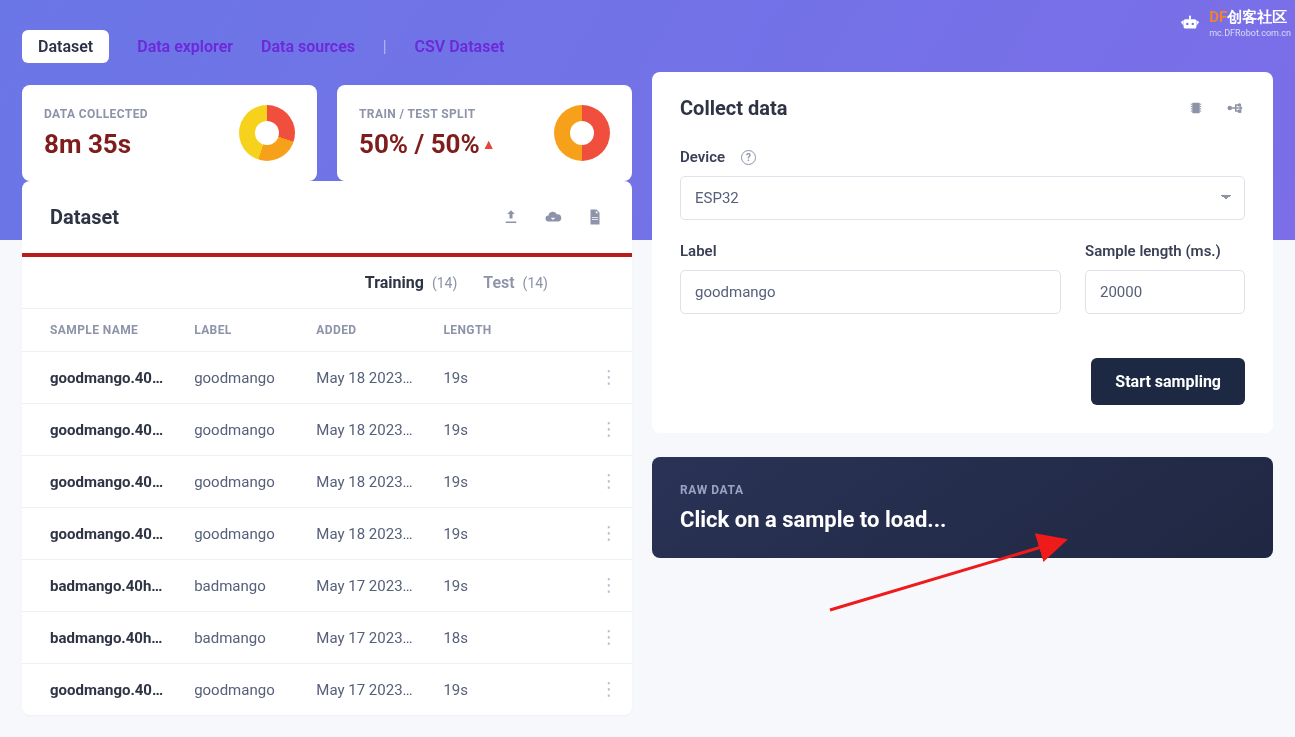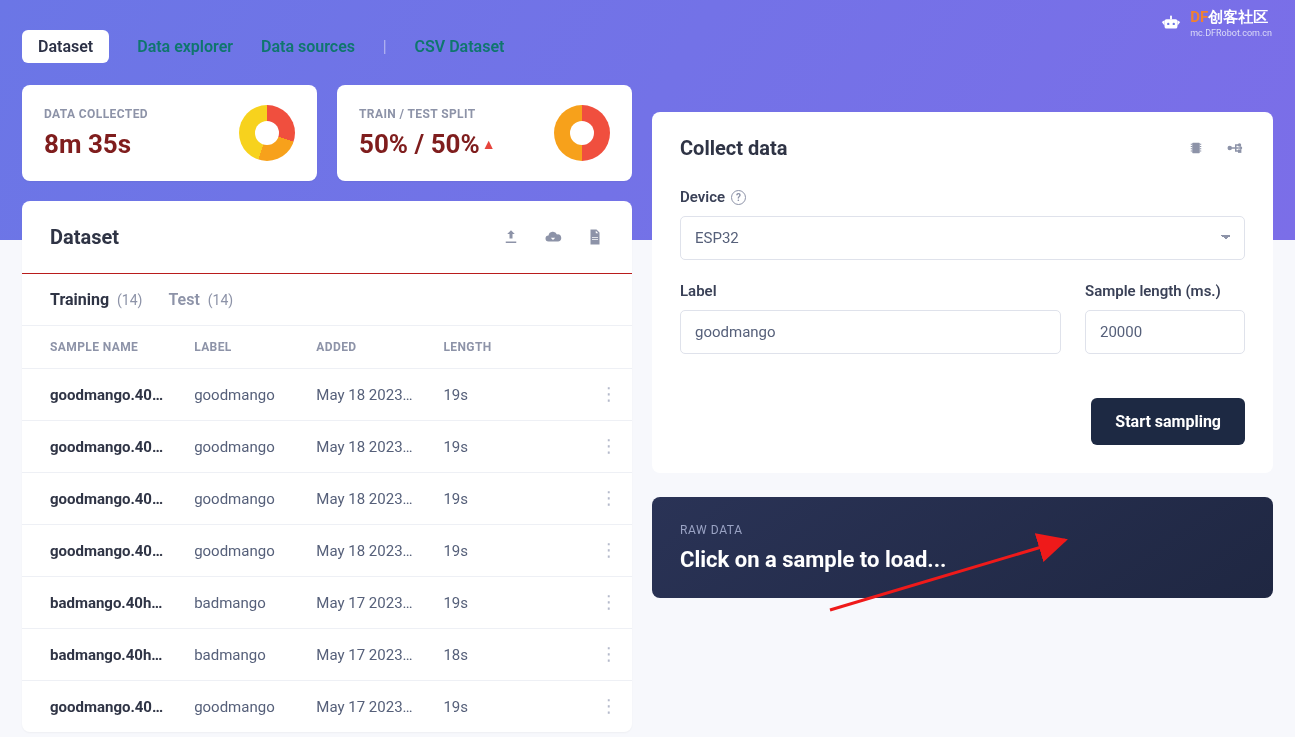--- a/index.html
+++ b/index.html
@@ -2,75 +2,75 @@
 <html><head>
 <meta charset="utf-8">
 <style>
   *{box-sizing:border-box;margin:0;padding:0;font-family:-apple-system,BlinkMacSystemFont,"Segoe UI",Roboto,Helvetica,Arial,sans-serif}
   body{background:#f7f8fc;width:1295px;height:737px;overflow:hidden;position:relative}
   .top-bg{position:absolute;top:0;left:0;right:0;height:240px;background:linear-gradient(120deg,#6b76e6 0%,#7b6ee8 100%)}
   .main{position:relative;display:flex;gap:20px;padding:16px 22px}
   .left{flex:0 0 610px;display:flex;flex-direction:column}
   .right{flex:1;display:flex;flex-direction:column}
   .topnav{display:flex;align-items:center;gap:28px;padding:14px 0 22px}
-  .topnav .tab{font-size:16px;font-weight:600;color:#0f766e;cursor:pointer}
+  .topnav .tab{font-size:16px;font-weight:600;color:#6d28d9;cursor:pointer}
   .topnav .tab.active{background:#fff;color:#2c3146;padding:7px 16px;border-radius:6px}
   .topnav .sep{color:#d0d2f5;font-weight:300}
-  .logo{position:absolute;top:8px;right:23px;display:flex;align-items:center;gap:8px;color:#fff}
+  .logo{position:absolute;top:8px;right:4px;display:flex;align-items:center;gap:8px;color:#fff}
   .logo .bot{width:22px;height:22px}
   .logo-text{font-size:15px;font-weight:700}
   .logo-text .df{color:#f08131}
   .logo-sub{font-size:9px;color:#dcdcf7;text-align:right;margin-top:1px}
-  .cards{display:flex;gap:20px;margin-bottom:20px}
+  .cards{display:flex;gap:20px;}
   .card{background:#fff;border-radius:8px;padding:20px 22px;display:flex;align-items:center;justify-content:space-between;box-shadow:0 1px 2px rgba(0,0,0,.04)}
   .card.sm{flex:1}
   .card-label{font-size:12px;font-weight:700;letter-spacing:.4px;color:#8d93a8;margin-bottom:8px}
   .card-val{font-size:26px;font-weight:700;color:#7f1d1d}
   .split-val{display:flex;align-items:center;gap:2px}
   .warn{color:#e6453d;font-size:14px}
   .donut{width:56px;height:56px;border-radius:50%;position:relative}
   .donut.d1{background:conic-gradient(#f04f3e 0 30%,#f7a11b 30% 55%,#f7d21d 55% 100%)}
   .donut.d2{background:conic-gradient(#f04f3e 0 50%,#f7a11b 50% 100%)}
   .donut::after{content:"";position:absolute;inset:16px;background:#fff;border-radius:50%}
   .panel{background:#fff;border-radius:8px;box-shadow:0 1px 2px rgba(0,0,0,.04)}
   .panel-hdr{display:flex;align-items:center;justify-content:space-between;padding:24px 28px}
   .panel-title{font-size:20px;font-weight:700;color:#2f3445}
   .hdr-icons{display:flex;gap:24px;color:#8d93a8}
   .hdr-icons .ico{width:18px;height:18px;cursor:pointer}
-  .tabs-row{display:flex;align-items:center;justify-content:flex-start;padding:16px 28px;border-top:1px solid #b91c1c}
+  .tabs-row{display:flex;align-items:center;justify-content:flex-end;padding:16px 28px;border-top:4px solid #b91c1c}
   .ds-tabs{display:flex;gap:26px;font-size:16px}
   .ds-tab{color:#8d93a8;font-weight:600;cursor:pointer}
   .ds-tab.active{color:#2f3445;font-weight:700}
   .ds-tab .count{font-size:14px;color:#8d93a8;font-weight:400;margin-left:4px}
   .tab-icons{display:flex;gap:28px;color:#8d93a8}
   table{width:100%;border-collapse:collapse}
   th{text-align:left;font-size:12px;font-weight:700;letter-spacing:.4px;color:#8d93a8;padding:14px 0 14px 28px;border-top:1px solid #eef0f5}
   th:last-child{width:40px}
   td{font-size:15px;color:#56607a;padding:16px 0 16px 28px;border-top:1px solid #eef0f5;white-space:nowrap;overflow:hidden;text-overflow:ellipsis;max-width:0}
   td.name{font-weight:700;color:#2f3445;width:170px}
   td.lbl{width:120px}
   td.add{width:130px}
   td.len{width:80px}
   td.menu{width:40px;color:#b5bacb;text-align:center}
   .dots{cursor:pointer;font-size:18px;line-height:1}
-  .collect{background:#fff;border-radius:8px;padding:24px 28px 28px;margin-top:96px}
+  .collect{background:#fff;border-radius:8px;padding:24px 28px 28px;margin-top:56px}
   .collect-hdr{display:flex;align-items:center;justify-content:space-between;margin-bottom:28px}
   .collect-title{font-size:20px;font-weight:700;color:#2f3445}
   .coll-icons{display:flex;gap:20px;color:#8d93a8}
-  .field-label{font-size:15px;font-weight:600;color:#3a4157;margin-bottom:10px;display:flex;align-items:center;gap:6px}
+  .field-label{font-size:15px;font-weight:600;color:#3a4157;margin-bottom:10px;display:flex;align-items:center;gap:16px}
   .help{display:inline-flex;width:15px;height:15px;border:1.4px solid #8d93a8;border-radius:50%;align-items:center;justify-content:center;font-size:10px;color:#8d93a8;font-weight:700}
   .input,.select{width:100%;padding:12px 14px;font-size:15px;color:#56607a;border:1px solid #dfe2eb;border-radius:5px;background:#fff}
   .select{appearance:none;background-image:linear-gradient(45deg,transparent 50%,#8d93a8 50%),linear-gradient(135deg,#8d93a8 50%,transparent 50%);background-position:calc(100% - 18px) 18px,calc(100% - 13px) 18px;background-size:5px 5px;background-repeat:no-repeat}
   .row{display:flex;gap:24px;margin-bottom:22px}
   .fg{flex:1}
   .fg.sm{flex:0 0 160px}
   .btn-row{display:flex;justify-content:flex-end;margin-top:6px}
   .btn{background:#1d2943;color:#fff;font-weight:700;font-size:16px;padding:14px 24px;border:none;border-radius:6px;cursor:pointer}
   .raw{margin-top:24px;background:linear-gradient(145deg,#2a3356 0%,#1f2742 100%);border-radius:8px;padding:26px 28px;color:#fff}
-  .raw-label{font-size:12px;font-weight:400;letter-spacing:.6px;color:#9aa3c4;margin-bottom:10px}
+  .raw-label{font-size:12px;font-weight:700;letter-spacing:.6px;color:#9aa3c4;margin-bottom:10px}
   .raw-text{font-size:22px;font-weight:700}
   .arrow{position:absolute;left:820px;top:500px;pointer-events:none}
   svg{display:block}
 </style>
 </head>
 <body>
 
 <div class="top-bg"></div>
 
 <div class="logo">

